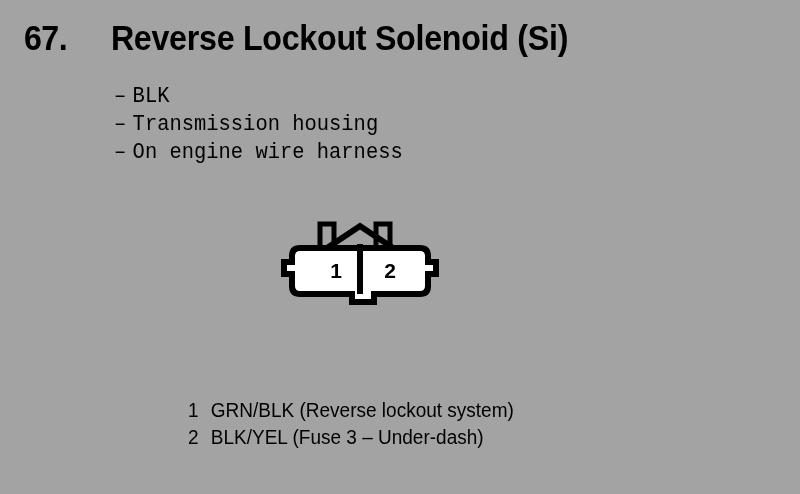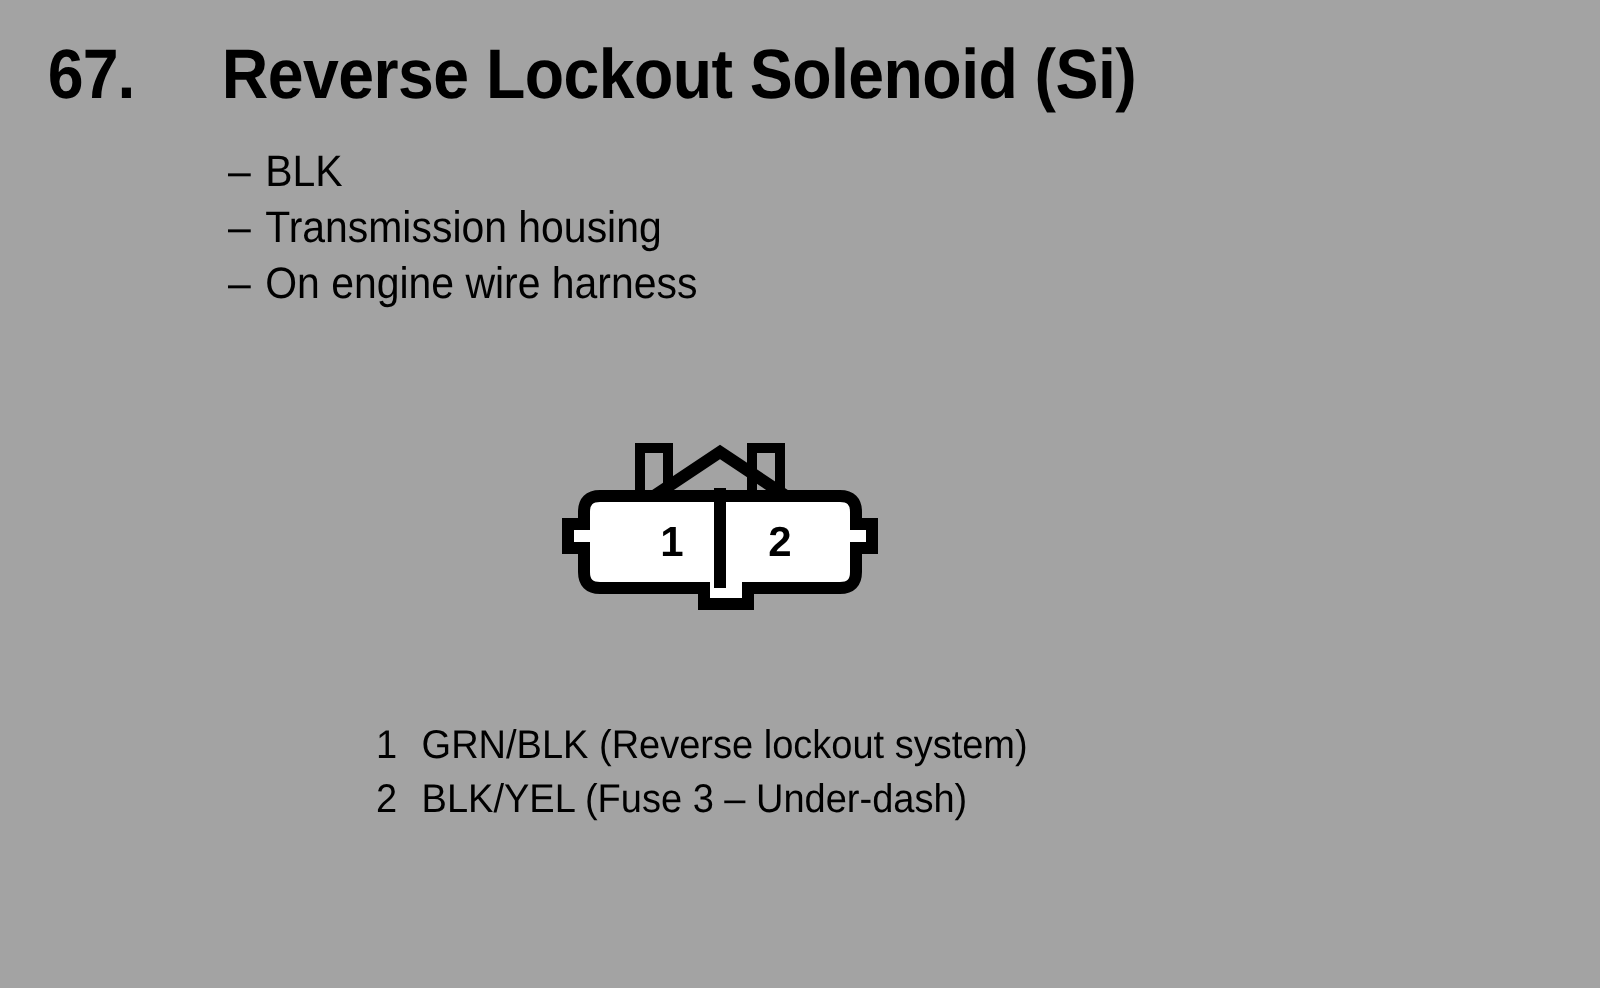--- a/index.html
+++ b/index.html
@@ -46,22 +46,23 @@
     margin-left: 22px;
     letter-spacing: -0.3px;
     transform: scaleX(0.92);
     transform-origin: left baseline;
   }
 
   
   .attr-list {
     position: absolute;
     left: 114px;
-    top: 72px;
+    top: 83px;
     width: 520px;
+    font-family: Liberation Mono, monospace;
   }
   .attr-item {
     font-size: 22px;
     line-height: 28px;
     white-space: nowrap;
     transform: scaleX(0.93);
     transform-origin: left top;
   }
   .attr-dash {
     display: inline-block;
@@ -83,21 +84,21 @@
     font-family: "Liberation Sans", sans-serif;
     font-size: 21px;
     font-weight: bold;
     fill: #000000;
   }
 
   
   .legend {
     position: absolute;
     left: 188px;
-    top: 360px;
+    top: 397px;
   }
   .legend-row {
     font-size: 20px;
     line-height: 27px;
     white-space: nowrap;
     transform: scaleX(0.95);
     transform-origin: left top;
   }
   .legend-pin {
     display: inline-block;

